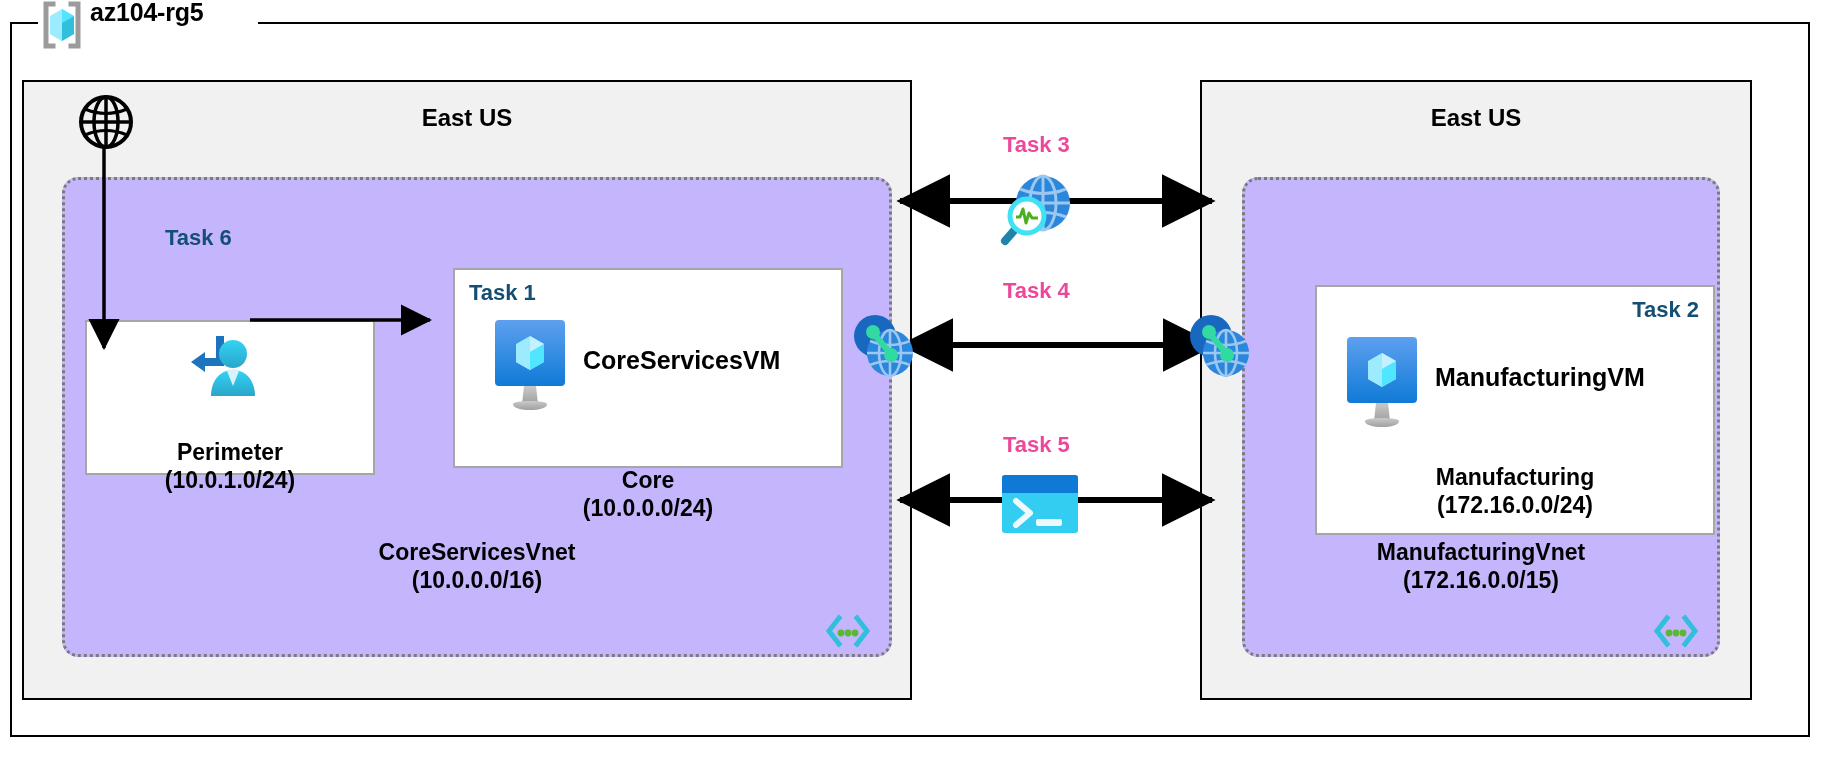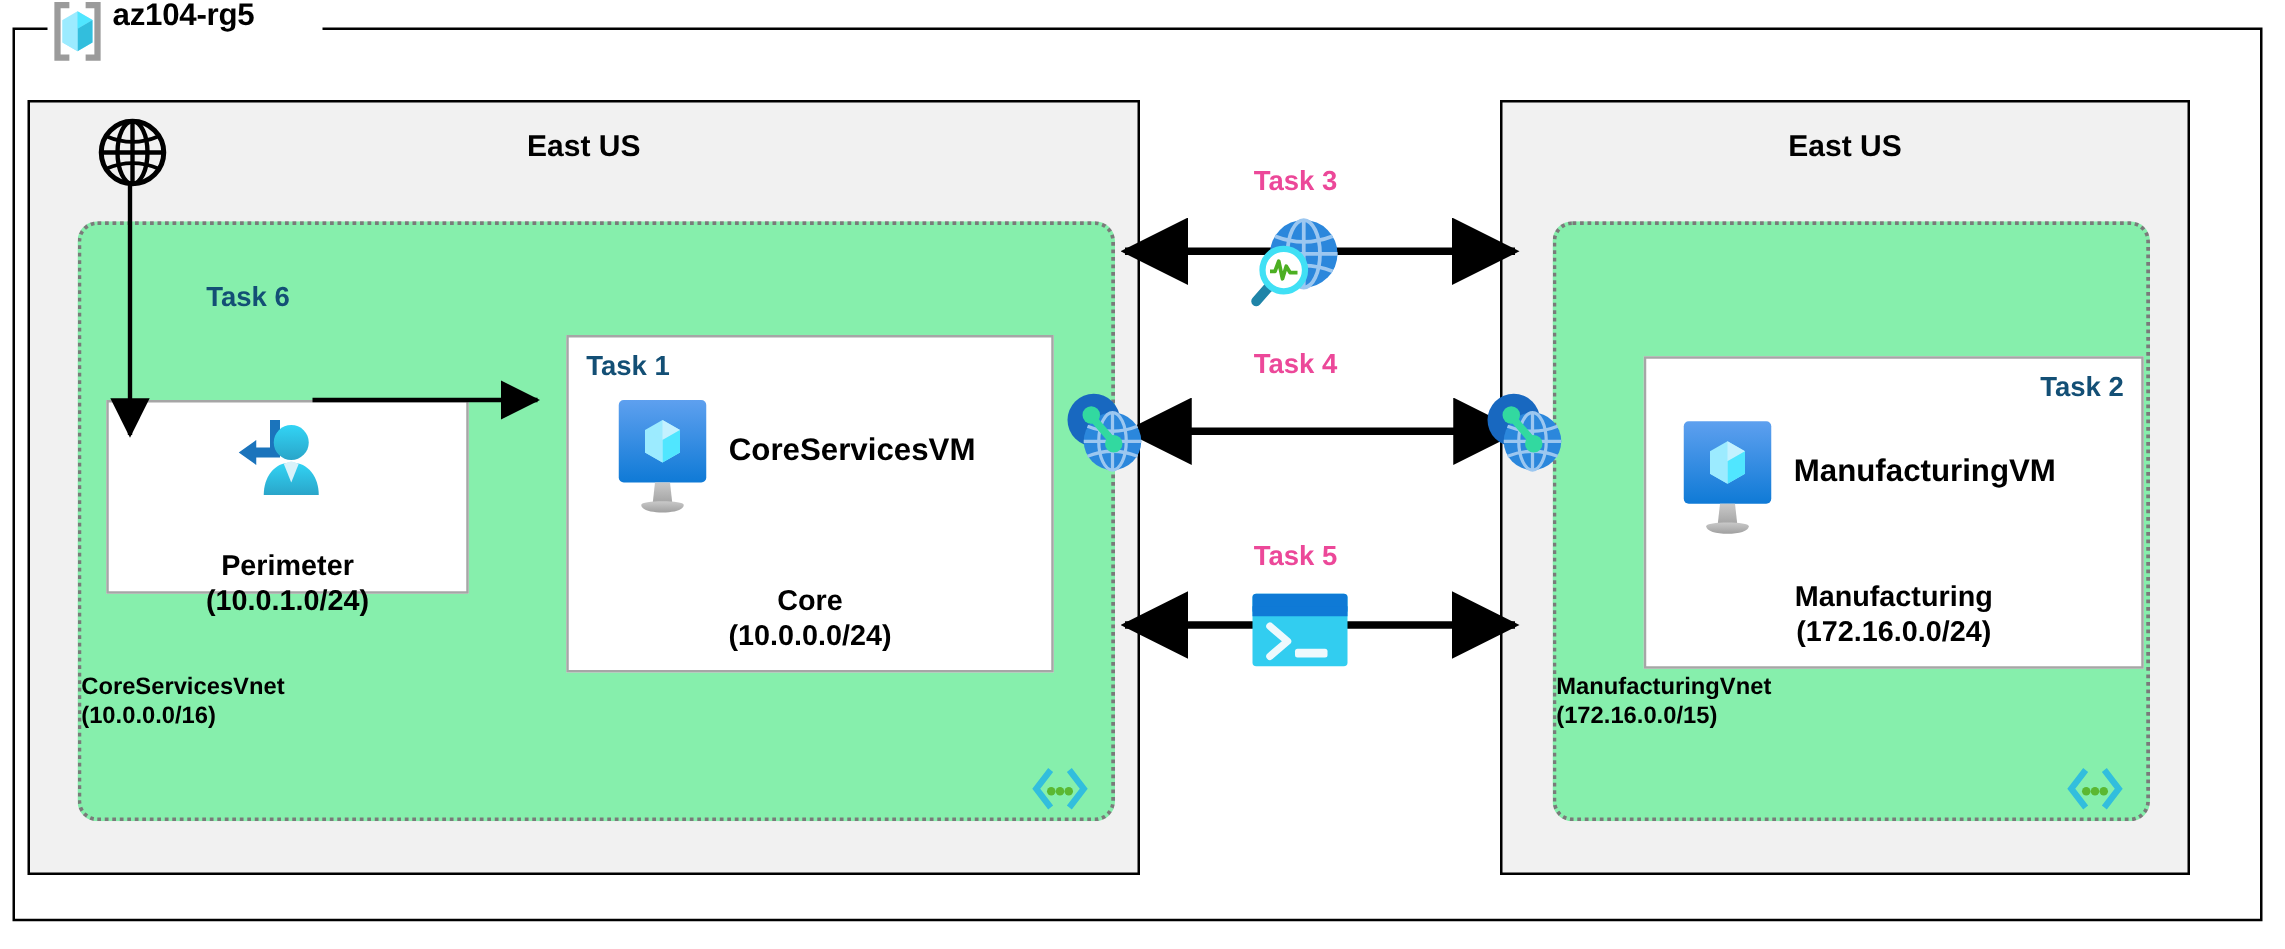--- a/index.html
+++ b/index.html
@@ -36,43 +36,43 @@
   #region-right{left:1200px;top:80px;width:552px;height:620px;}
   .region-title{
     position:absolute;left:0;right:0;top:22px;text-align:center;
     font-size:24px;font-weight:bold;color:#000;
   }
   #region-left .region-title{top:22px;}
   #region-right .region-title{top:22px;}
 
   
   .vnet{
-    position:absolute;background:#86efac;border:3px dotted #7a7a7a;border-radius:16px;
+    position:absolute;background:#c4b5fd;border:3px dotted #7a7a7a;border-radius:16px;
     box-sizing:border-box;
   }
   #vnet-core{left:38px;top:95px;width:830px;height:480px;}
   #vnet-manu{left:40px;top:95px;width:478px;height:480px;padding-left:12px;}
   .vnet-label{
-    position:absolute;left:0;right:0;text-align:left;
-    font-size:19px;font-weight:bold;color:#000;line-height:1.22;
+    position:absolute;left:0;right:0;text-align:center;
+    font-size:23px;font-weight:bold;color:#000;line-height:1.22;
   }
   #vnet-core .vnet-label{top:358px;}
   #vnet-manu .vnet-label{top:358px;}
 
   
   .code-icon{position:absolute;width:46px;height:34px;}
   #vnet-core .code-icon{right:18px;bottom:6px;}
   #vnet-manu .code-icon{right:18px;bottom:6px;}
 
   
   .subnet{
     position:absolute;background:#ffffff;border:2px solid #a6a6a6;box-sizing:border-box;
   }
   #subnet-perimeter{left:20px;top:140px;width:290px;height:155px;}
-  #subnet-core{left:388px;top:88px;width:390px;height:270px;}
+  #subnet-core{left:388px;top:88px;width:390px;height:200px;}
   #subnet-manu{left:70px;top:105px;width:400px;height:250px;}
 
   .task-tag{
     position:absolute;font-size:22px;font-weight:bold;color:#134f75;white-space:nowrap;
   }
   .subnet-label{
     position:absolute;left:0;right:0;text-align:center;
     font-size:23px;font-weight:bold;color:#000;line-height:1.22;
   }
 

